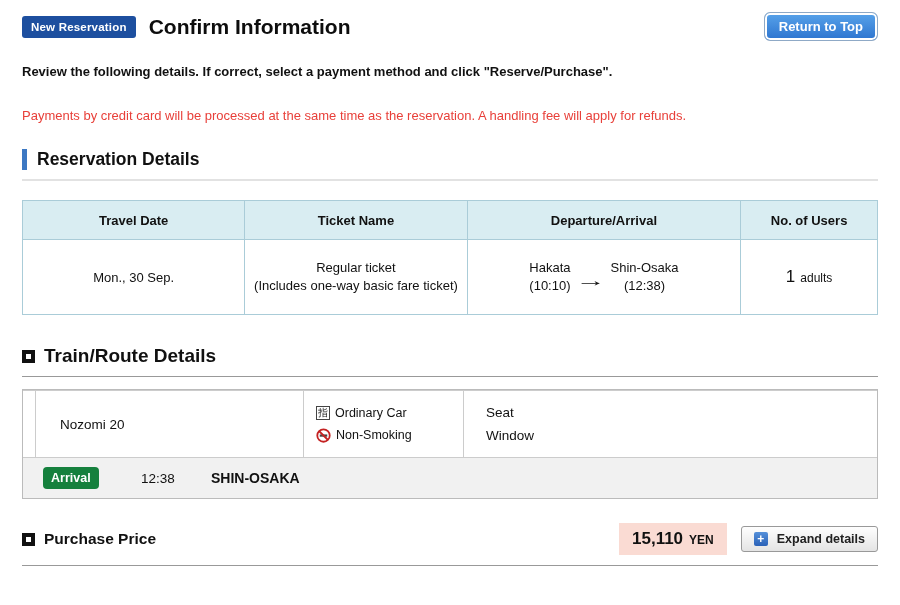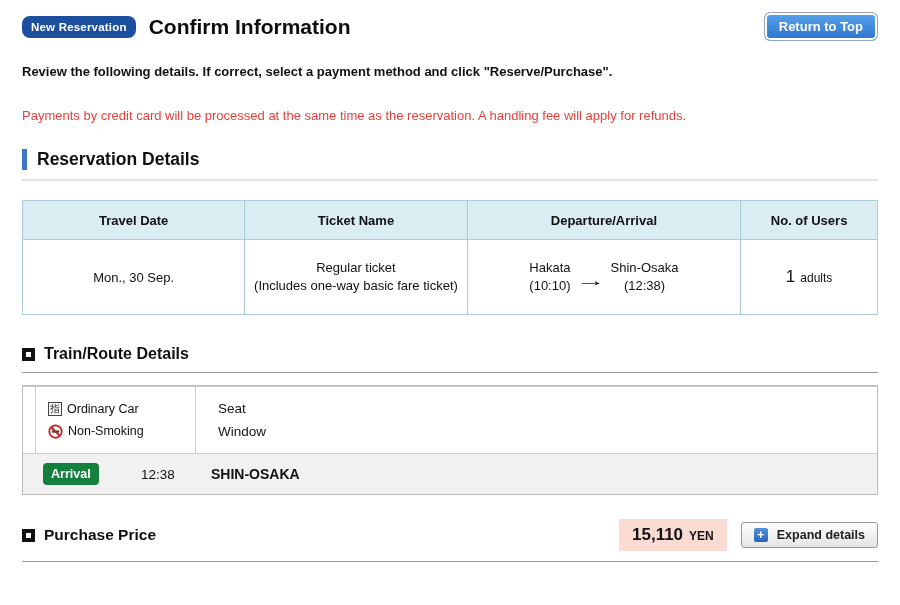--- a/index.html
+++ b/index.html
@@ -1,36 +1,36 @@
 <!DOCTYPE html>
 <html><head>
 <meta charset="utf-8">
 <style>
   html,body{margin:0;padding:0;background:#fff;}
   body{width:900px;height:605px;overflow:hidden;font-family:"Liberation Sans",sans-serif;color:#111;}
   .page{padding:12px 22px 0;position:relative;box-sizing:border-box;}
 
   
   .topbar{display:flex;align-items:center;}
-  .nr-badge{background:#1d4f9f;color:#fff;font-weight:bold;font-size:11.5px;padding:5px 9px;border-radius:8px;letter-spacing:.2px;}
+  .nr-badge{background:#1d4f9f;color:#fff;font-weight:bold;font-size:11.5px;padding:5px 9px;border-radius:3px;letter-spacing:.2px;}
   .page-title{font-size:21px;font-weight:bold;margin:0 0 0 13px;color:#0d0d0d;}
   .return-top{margin-left:auto;background:linear-gradient(#58a3ea,#2d74cf);color:#fff;font-weight:bold;
     font-size:13px;padding:6px 14px;border:1px solid #8fa9c6;border-radius:6px;
     box-shadow:inset 0 0 0 2px #fff;cursor:pointer;font-family:inherit;}
 
   .instruction{font-weight:bold;font-size:13px;margin:23px 0 0;}
   .warning{color:#e8403a;font-size:13px;margin:29px 0 0;}
 
   
   .sect-rd{margin-top:26px;border-bottom:2px solid #e2e2e2;padding-bottom:9px;display:flex;align-items:center;text-align:center;}
   .blue-bar{width:5px;height:21px;background:#3c78c3;margin-right:10px;}
   .sect-rd h2{font-size:17.5px;margin:0;font-weight:bold;}
   .sect-sq{margin-top:30px;border-bottom:1px solid #999;padding-bottom:9px;display:flex;align-items:center;}
   .sq-icon{width:13px;height:13px;border:4px solid #111;background:#fff;box-sizing:border-box;margin-right:9px;flex:0 0 auto;}
-  .sect-sq h3{font-size:16px;margin:0;font-weight:bold;}
+  .sect-sq h3{font-size:19px;margin:0;font-weight:bold;}
 
   
   .res-table{width:100%;border-collapse:collapse;margin-top:19px;table-layout:fixed;}
   .res-table th,.res-table td{border:1px solid #aaccd8;text-align:center;vertical-align:middle;}
   .res-table th{background:#d9edf2;font-size:13px;height:36px;font-weight:bold;}
   .res-table td{font-size:13px;height:72px;background:#fff;}
   .ticket-cell div{line-height:18px;}
   .route{display:flex;align-items:center;justify-content:center;gap:12px;}
   .station{display:flex;flex-direction:column;line-height:18px;}
   .arrow-glyph{font-size:16px;transform:scaleX(1.9) translateY(4px);display:inline-block;}
@@ -130,20 +130,23 @@
   </table>
 
   <div class="sect-sq">
     <span class="sq-icon"></span>
     <h3>Train/Route Details</h3>
   </div>
 
   <div class="train-table">
     <div class="t-row t-mid">
       <div class="cell c-spacer"></div>
+      <div class="cell c-train">
+        <span>Nozomi 20</span>
+      </div>
       <div class="cell c-car">
         <div class="car-line">
           <span class="rs-icon">指</span>
           <span>Ordinary Car</span>
         </div>
         <div class="car-line">
           <svg width="15" height="15" viewBox="0 0 20 20">
             <circle cx="10" cy="10" r="8.3" fill="none" stroke="#c42222" stroke-width="2.4"></circle>
             <rect x="5" y="8.6" width="10" height="3" fill="#444"></rect>
             <line x1="4" y1="4" x2="16" y2="16" stroke="#c42222" stroke-width="2.4"></line>

